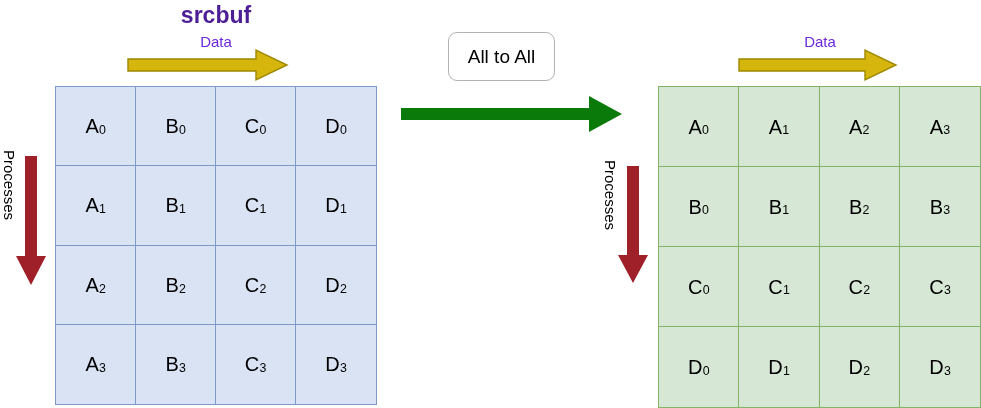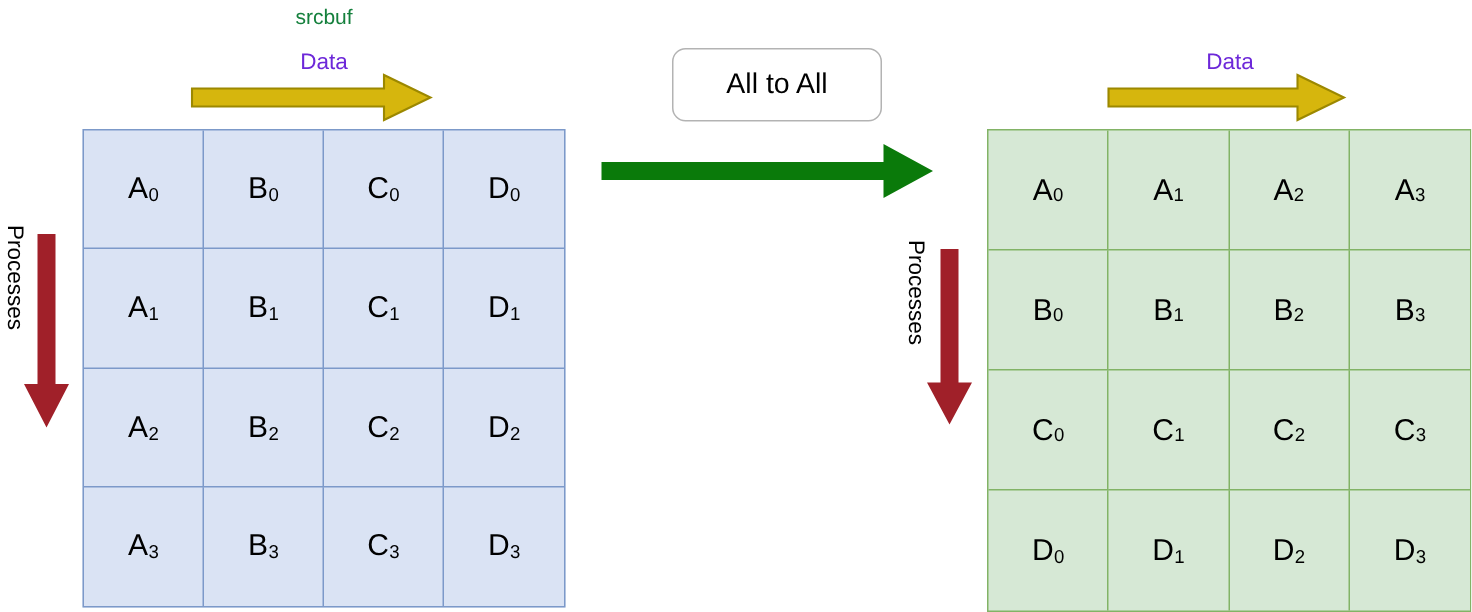--- a/index.html
+++ b/index.html
@@ -15,25 +15,26 @@
     position: relative;
     width: 981px;
     height: 408px;
     background: #ffffff;
     overflow: hidden;
   }
 
   
   .buf-title {
     position: absolute;
-    font-size: 14px;
+    font-size: 23px;
     line-height: 1;
-    color: #15803d;
+    color: #4c1d95;
     text-align: center;
     white-space: nowrap;
+    font-weight: bold;
   }
   .data-label {
     position: absolute;
     font-size: 15px;
     line-height: 1;
     color: #6d28d9;
     text-align: center;
     white-space: nowrap;
   }
 
@@ -108,21 +109,21 @@
     white-space: nowrap;
     transform-origin: left top;
     transform: rotate(90deg);
   }
 
   
   #alltoall-box {
     position: absolute;
     left: 448px;
     top: 32px;
-    width: 140px;
+    width: 107px;
     height: 49px;
     box-sizing: border-box;
     border: 1px solid #b3b3b3;
     border-radius: 9px;
     background: #ffffff;
     display: flex;
     align-items: center;
     justify-content: center;
     font-size: 19px;
     color: #000;

